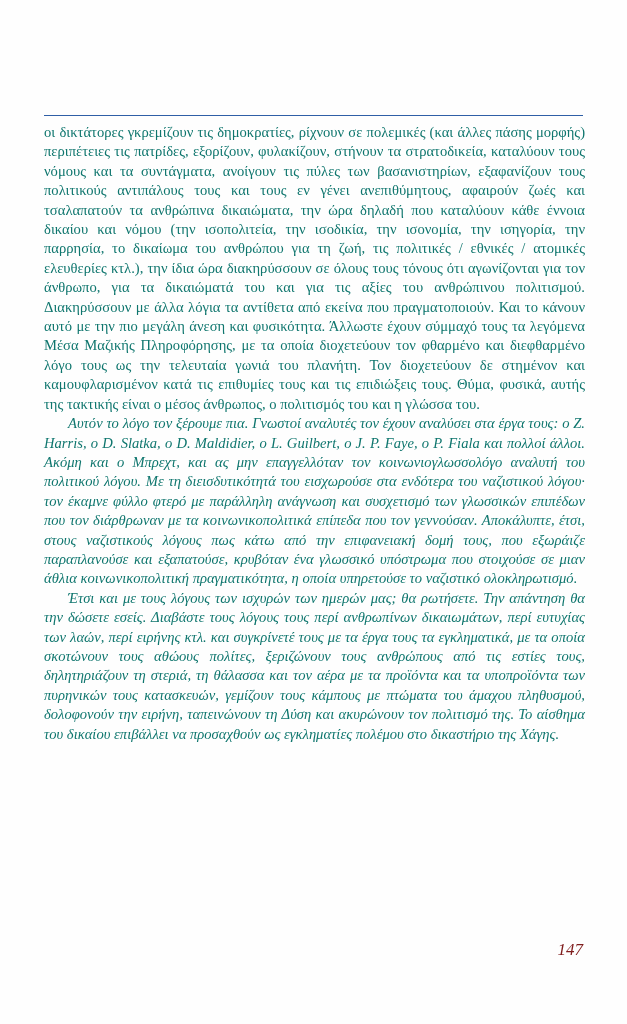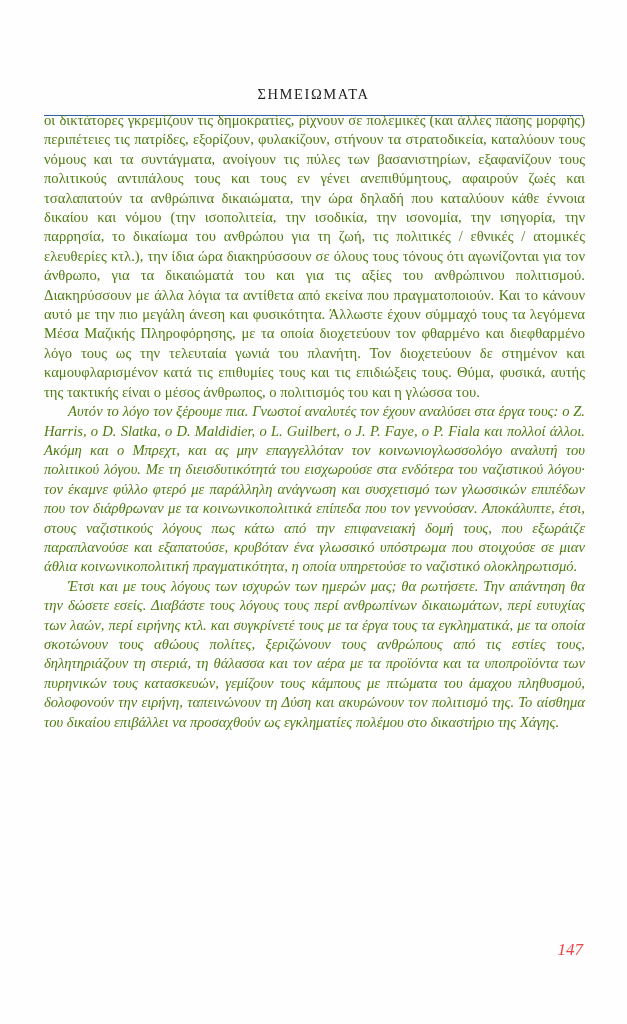--- a/index.html
+++ b/index.html
@@ -35,49 +35,48 @@
       position: absolute;
       left: 44px;
       width: 539px;
       top: 115px;
       height: 0;
       border-top: 1.5px solid #2f5fa6;
     }
     .body-text {
       position: absolute;
       left: 44px;
-      top: 111px;
+      top: 123px;
       width: 541px;
       font-size: 14.6px;
       line-height: 19.4px;
       text-align: justify;
-      color: #4d7c0f;
+      color: #0f766e;
     }
     .body-text p {
       margin: 0;
       hyphens: manual;
     }
     .body-text p.indent {
       text-indent: 24px;
       font-style: italic;
     }
     .folio {
       position: absolute;
       right: 44px;
       top: 940px;
       font-size: 17px;
       font-style: italic;
-      color: #ef4444;
+      color: #7f1d1d;
     }
   </style>
 </head>
 <body>
 
 <div class="page">
-  <div class="running-head">ΣΗΜΕΙΩΜΑΤΑ</div>
   <div class="head-rule"></div>
 
   <div class="body-text">
     <p>οι δικτάτορες γκρεμίζουν τις δημοκρατίες, ρίχνουν σε πολεμικές (και άλλες πάσης μορφής) περιπέτειες τις πατρίδες, εξορίζουν, φυλακίζουν, στήνουν τα στρατοδικεία, καταλύουν τους νόμους και τα συντάγματα, ανοίγουν τις πύλες των βασανιστηρίων, εξαφανίζουν τους πολιτικούς αντιπάλους τους και τους εν γένει ανεπιθύμητους, αφαιρούν ζωές και τσαλαπατούν τα ανθρώπινα δικαιώματα, την ώρα δηλαδή που καταλύουν κάθε έννοια δικαίου και νόμου (την ισοπολιτεία, την ισοδικία, την ισονομία, την ισηγορία, την παρρησία, το δικαίωμα του ανθρώπου για τη ζωή, τις πολιτικές / εθνικές / ατομικές ελευθερίες κτλ.), την ίδια ώρα διακηρύσσουν σε όλους τους τόνους ότι αγωνίζονται για τον άνθρωπο, για τα δικαιώματά του και για τις αξίες του ανθρώπινου πολιτισμού. Διακηρύσσουν με άλλα λόγια τα αντίθετα από εκείνα που πραγματοποιούν. Και το κάνουν αυτό με την πιο μεγάλη άνεση και φυσικότητα. Άλλωστε έχουν σύμμαχό τους τα λεγόμενα Μέσα Μαζικής Πληροφόρησης, με τα οποία διοχετεύουν τον φθαρμένο και διεφθαρμένο λόγο τους ως την τελευταία γωνιά του πλανήτη. Τον διοχετεύουν δε στημένον και καμουφλαρισμένον κατά τις επιθυμίες τους και τις επιδιώξεις τους. Θύμα, φυσικά, αυτής της τακτικής είναι ο μέσος άνθρωπος, ο πολιτισμός του και η γλώσσα του.</p>
     <p class="indent">Αυτόν το λόγο τον ξέρουμε πια. Γνωστοί αναλυτές τον έχουν αναλύσει στα έργα τους: ο Z. Harris, ο D. Slatka, ο D. Maldidier, ο L. Guilbert, ο J. P. Faye, ο P. Fiala και πολλοί άλλοι. Ακόμη και ο Μπρεχτ, και ας μην επαγγελλόταν τον κοινωνιογλωσσολόγο αναλυτή του πολιτικού λόγου. Με τη διεισδυτικότητά του εισχωρούσε στα ενδότερα του ναζιστικού λόγου· τον έκαμνε φύλλο φτερό με παράλληλη ανάγνωση και συσχετισμό των γλωσσικών επιπέδων που τον διάρθρωναν με τα κοινωνικοπολιτικά επίπεδα που τον γεννούσαν. Αποκάλυπτε, έτσι, στους ναζιστικούς λόγους πως κάτω από την επιφανειακή δομή τους, που εξωράιζε παραπλανούσε και εξαπατούσε, κρυβόταν ένα γλωσσικό υπόστρωμα που στοιχούσε σε μιαν άθλια κοινωνικοπολιτική πραγματικότητα, η οποία υπηρετούσε το ναζιστικό ολοκληρωτισμό.</p>
     <p class="indent">Έτσι και με τους λόγους των ισχυρών των ημερών μας; θα ρωτήσετε. Την απάντηση θα την δώσετε εσείς. Διαβάστε τους λόγους τους περί ανθρωπίνων δικαιωμάτων, περί ευτυχίας των λαών, περί ειρήνης κτλ. και συγκρίνετέ τους με τα έργα τους τα εγκληματικά, με τα οποία σκοτώνουν τους αθώους πολίτες, ξεριζώνουν τους ανθρώπους από τις εστίες τους, δηλητηριάζουν τη στεριά, τη θάλασσα και τον αέρα με τα προϊόντα και τα υποπροϊόντα των πυρηνικών τους κατασκευών, γεμίζουν τους κάμπους με πτώματα του άμαχου πληθυσμού, δολοφονούν την ειρήνη, ταπεινώνουν τη Δύση και ακυρώνουν τον πολιτισμό της. Το αίσθημα του δικαίου επιβάλλει να προσαχθούν ως εγκληματίες πολέμου στο δικαστήριο της Χάγης.</p>
   </div>
 
   <div class="folio">147</div>
 </div>

